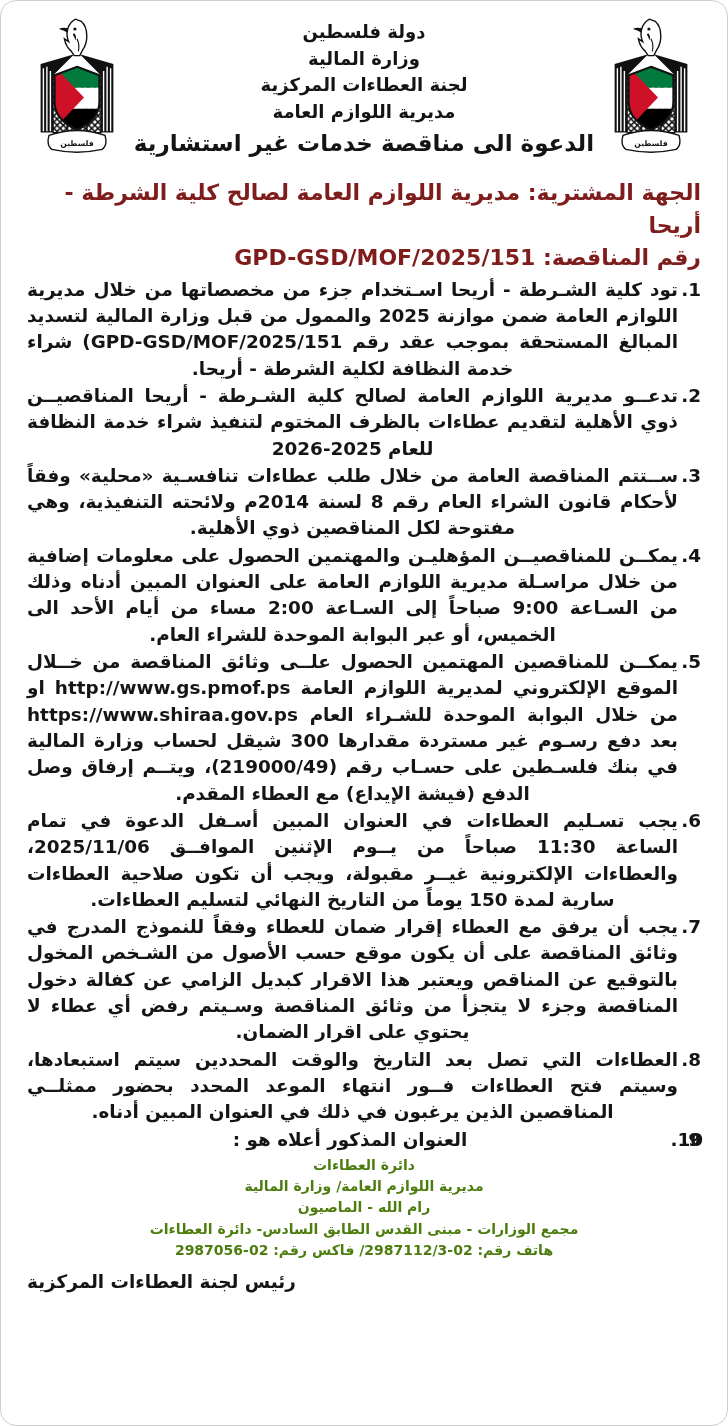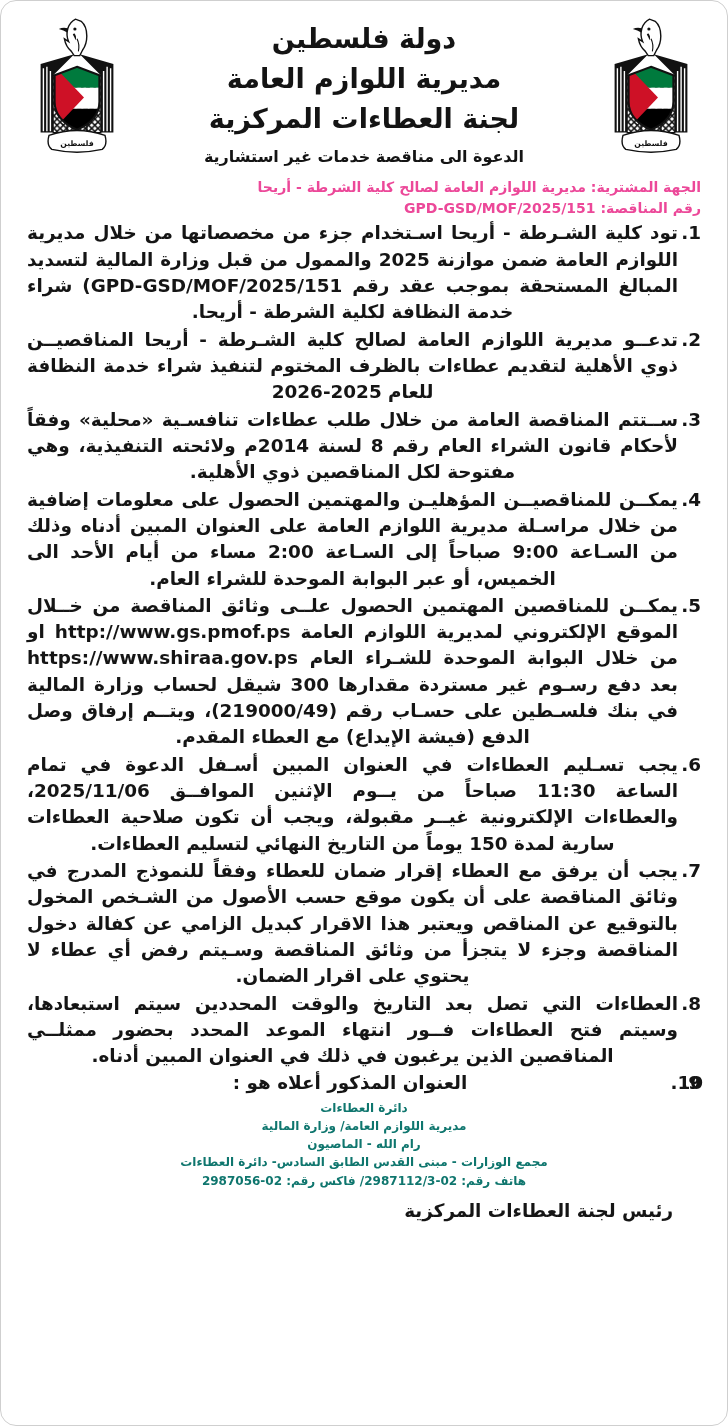--- a/index.html
+++ b/index.html
@@ -44,41 +44,41 @@
     font-weight: bold;
   }
   .emblem.left  { left: 8px; }
   .emblem.right { right: 8px; }
   .emblem svg { display: block; width: 100%; height: 100%; }
 
   .header-titles {
     padding-top: 8px;
   }
   .title-line {
-    font-size: 27px;
+    font-size: 18px;
     font-weight: bold;
     line-height: 1.48;
     letter-spacing: 0px;
     color: #141414;
   }
   .title-line.invite {
-    font-size: 16px;
-    margin-top: 6px;
+    font-size: 23px;
+    margin-top: 0;
   }
 
   
   .meta {
     text-align: right;
     margin-top: 8px;
   }
   .meta-line {
-    font-size: 14px;
+    font-size: 22px;
     font-weight: bold;
     line-height: 1.48;
-    color: #ec4899;
+    color: #7f1d1d;
   }
   .meta-line.num {
     direction: rtl;
   }
 
   
   .clauses {
     list-style: none;
     margin: 2px 0 0 0;
     padding: 0;
@@ -105,29 +105,29 @@
   }
   .clause.wide .marker { right: -2px; }
   .clause-text { display: inline; }
 
   
   .address {
     margin-top: 2px;
     text-align: center;
   }
   .address-line {
-    font-size: 12px;
+    font-size: 14px;
     font-weight: bold;
     line-height: 1.52;
-    color: #0f766e;
+    color: #4d7c0f;
   }
 
   .signature {
     margin-top: 10px;
-    text-align: right;
+    text-align: left;
     padding-right: 28px;
   }
   .signature-line {
     font-size: 18.4px;
     font-weight: bold;
     color: #151515;
   }
 </style>
 </head>
 <body>
@@ -214,22 +214,23 @@
         </g>
         <path d="M60 74 L92 86 L92 124 Q92 150 60 164 Q28 150 28 124 L28 86 Z" fill="none" stroke="#111" stroke-width="3"></path>
 
         <path d="M20 172 Q60 158 100 172 Q104 186 96 192 Q60 200 24 192 Q16 186 20 172 Z" fill="#ffffff" stroke="#111" stroke-width="2"></path>
         <text x="60" y="187" text-anchor="middle" font-size="11" font-family="'DejaVu Sans', sans-serif" fill="#111">فلسطين</text>
       </svg>
     </div>
 
     <div class="header-titles">
       <div class="title-line">دولة فلسطين</div>
+      <div class="title-line">وزارة المالية</div>
+      <div class="title-line">لجنة العطاءات المركزية</div>
       <div class="title-line">مديرية اللوازم العامة</div>
-      <div class="title-line">لجنة العطاءات المركزية</div>
       <div class="title-line invite">الدعوة الى مناقصة خدمات غير استشارية</div>
     </div>
   </div>
 
   <div class="meta">
     <div class="meta-line">الجهة المشترية: مديرية اللوازم العامة لصالح كلية الشرطة - أريحا</div>
     <div class="meta-line num">رقم المناقصة: GPD-GSD/MOF/2025/151</div>
   </div>
 
   <ol class="clauses">

